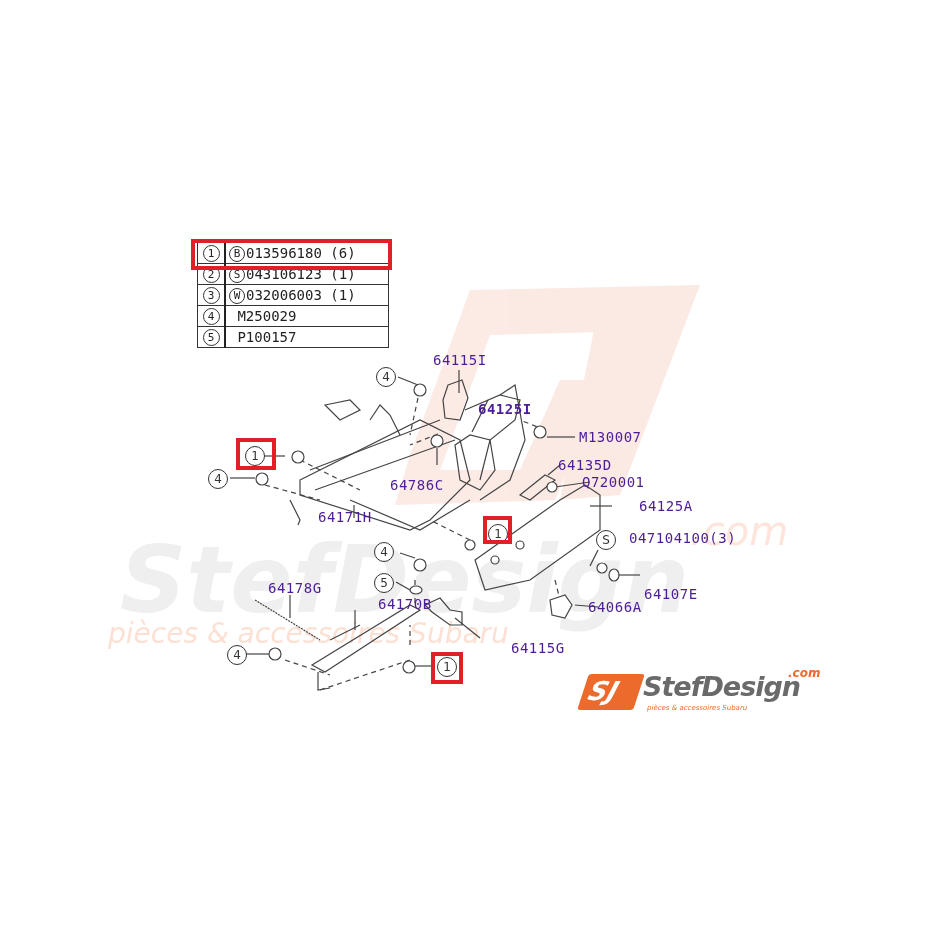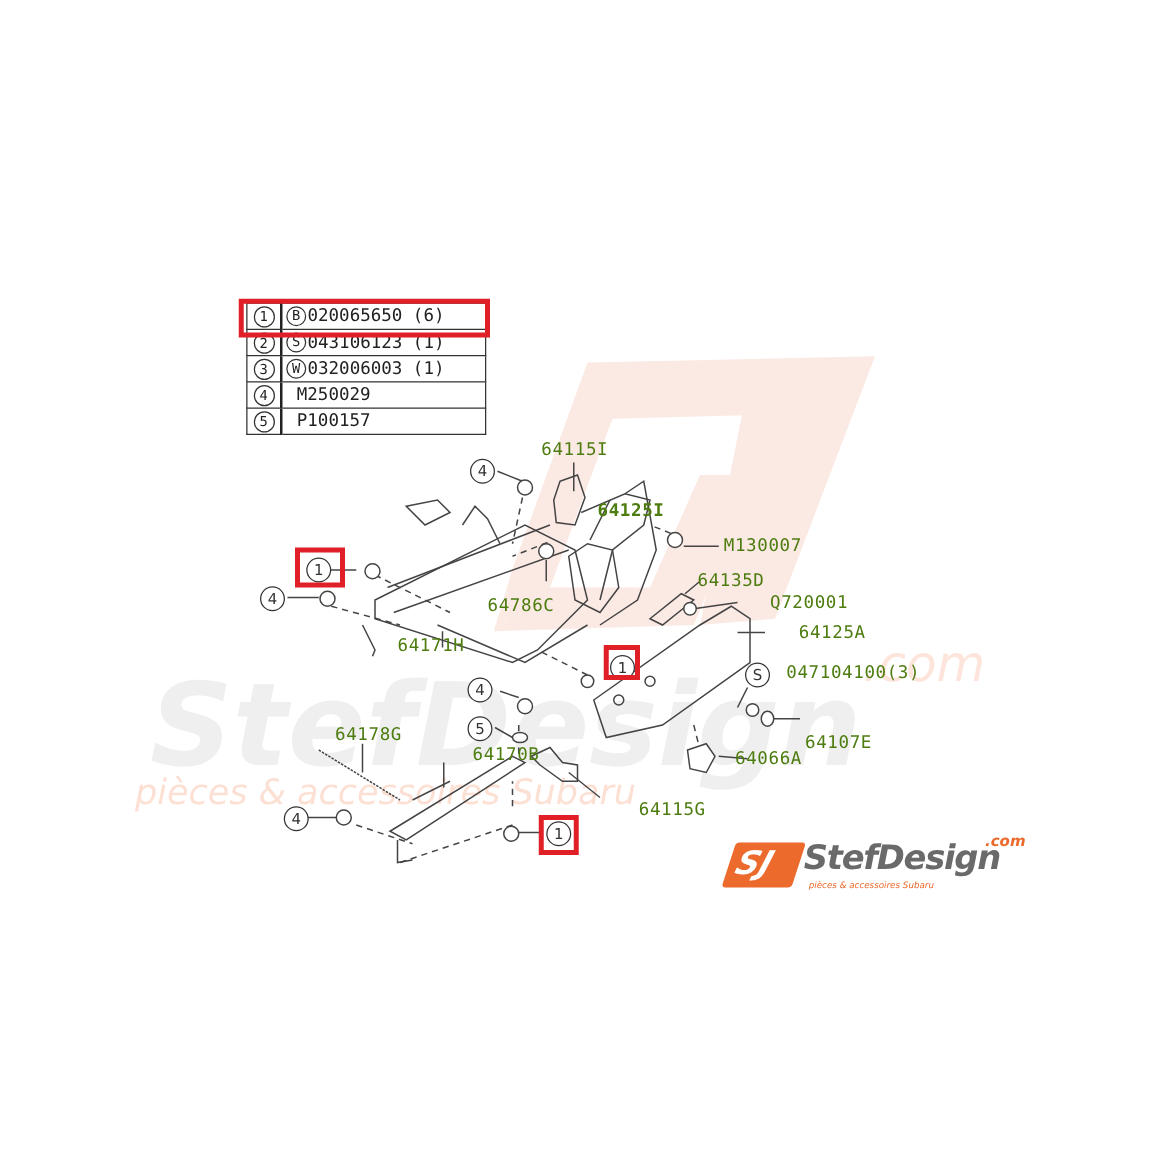--- a/index.html
+++ b/index.html
@@ -5,21 +5,21 @@
     html, body { margin:0; padding:0; background:#ffffff; }
     body { width:931px; height:931px; position:relative; overflow:hidden; font-family:"DejaVu Sans Mono", monospace; }
     .canvas { position:absolute; left:0; top:0; width:931px; height:931px; }
     .wm { position:absolute; left:0; top:0; width:931px; height:931px; pointer-events:none; }
     .legend { position:absolute; left:197px; top:242px; width:192px; border-collapse:collapse; font-family:"DejaVu Sans Mono", monospace; font-size:14px; color:#222; }
     .legend td { border:1.2px solid #333; height:20px; padding:0 3px; white-space:nowrap; }
     .legend td.num { width:20px; text-align:center; border-right:2px solid #222; }
     .legend .circ { display:inline-block; width:15px; height:15px; border:1px solid #333; border-radius:50%; font-size:11px; line-height:15px; text-align:center; vertical-align:middle; }
     .legend .circ.sm { width:14px; height:14px; line-height:14px; margin-right:1px; }
     .hl { position:absolute; border:4px solid #e01f26; box-sizing:border-box; }
-    .lbl { position:absolute; font-family:"DejaVu Sans Mono", monospace; font-size:14px; color:#4d7c0f; letter-spacing:0.5px; white-space:nowrap; }
+    .lbl { position:absolute; font-family:"DejaVu Sans Mono", monospace; font-size:14px; color:#4c1d95; letter-spacing:0.5px; white-space:nowrap; }
     .ref { position:absolute; width:18px; height:18px; border:1px solid #333; border-radius:50%; font-family:"DejaVu Sans", sans-serif; font-size:12px; line-height:18px; text-align:center; color:#333; background:#fff; }
     .logo { position:absolute; left:583px; top:668px; width:262px; height:50px; }
     .logo-box { position:absolute; left:0; top:6px; width:56px; height:36px; background:#ec6a2c; transform:skewX(-18deg); border-radius:3px; }
     .logo-box span { position:absolute; left:6px; top:2px; font-family:"DejaVu Sans", sans-serif; font-weight:bold; font-style:italic; font-size:26px; color:#fff; }
     .logo-name { position:absolute; left:60px; top:3px; font-family:"DejaVu Sans", sans-serif; font-weight:bold; font-style:italic; font-size:27px; color:#6a6a6a; letter-spacing:-1px; }
     .logo-com { position:absolute; left:205px; top:-2px; font-family:"DejaVu Sans", sans-serif; font-weight:bold; font-style:italic; font-size:12px; color:#ec6a2c; }
     .logo-tag { position:absolute; left:64px; top:36px; font-family:"DejaVu Sans", sans-serif; font-style:italic; font-size:7px; color:#ec6a2c; }
   </style>
 </head>
 <body>
@@ -33,21 +33,21 @@
     </g>
     <text x="120" y="612" font-family="DejaVu Sans, sans-serif" font-weight="bold" font-style="italic" font-size="92" fill="#efefef">StefDesign</text>
     <text x="690" y="545" font-family="DejaVu Sans, sans-serif" font-style="italic" font-size="40" fill="#fde5dc">.com</text>
     <text x="108" y="643" font-family="DejaVu Sans, sans-serif" font-style="italic" font-size="28" fill="#fde0d4">pièces &amp; accessoires Subaru</text>
   </svg>
 
   <table class="legend">
     <tbody>
         <tr>
       <td class="num"><span class="circ">1</span></td>
-      <td><span class="circ sm">B</span><span>020065650</span> <span>(6)</span></td>
+      <td><span class="circ sm">B</span><span>013596180</span> <span>(6)</span></td>
     </tr>
     <tr>
       <td class="num"><span class="circ">2</span></td>
       <td><span class="circ sm">S</span><span>043106123</span> <span>(1)</span></td>
     </tr>
     <tr>
       <td class="num"><span class="circ">3</span></td>
       <td><span class="circ sm">W</span><span>032006003</span> <span>(1)</span></td>
     </tr>
     <tr>
@@ -144,21 +144,21 @@
     <path d="M255 600 L320 640" stroke-dasharray="2,1"></path>
 
     <path d="M425 605 L440 598 L450 610 L462 612 L462 625 L450 625 L432 612 Z"></path>
   </svg>
 
   <span class="lbl" style="left:433px; top:352px;">64115I</span>
   <span class="lbl" style="left:478px; top:401px;font-weight:bold;">64125I</span>
   <span class="lbl" style="left:579px; top:429px;">M130007</span>
   <span class="lbl" style="left:390px; top:477px;">64786C</span>
   <span class="lbl" style="left:558px; top:457px;">64135D</span>
-  <span class="lbl" style="left:616px; top:474px;text-align:right;">Q720001</span>
+  <span class="lbl" style="left:582px; top:474px;text-align:right;">Q720001</span>
   <span class="lbl" style="left:616px; top:498px;margin-left:23px;">64125A</span>
   <span class="ref" style="left:596px; top:530px;">S</span>
   <span class="lbl" style="left:617px; top:530px;margin-left:12px;"><span>047104100</span><span>(3)</span></span>
   <span class="lbl" style="left:644px; top:567px;margin-top:19px;">64107E</span>
   <span class="lbl" style="left:588px; top:599px;">64066A</span>
   <span class="lbl" style="left:318px; top:509px;">64171H</span>
   <span class="lbl" style="left:268px; top:580px;">64178G</span>
   <span class="lbl" style="left:330px; top:596px;margin-left:48px;">64170B</span>
   <span class="lbl" style="left:470px; top:640px;margin-left:41px;">64115G</span>
 

